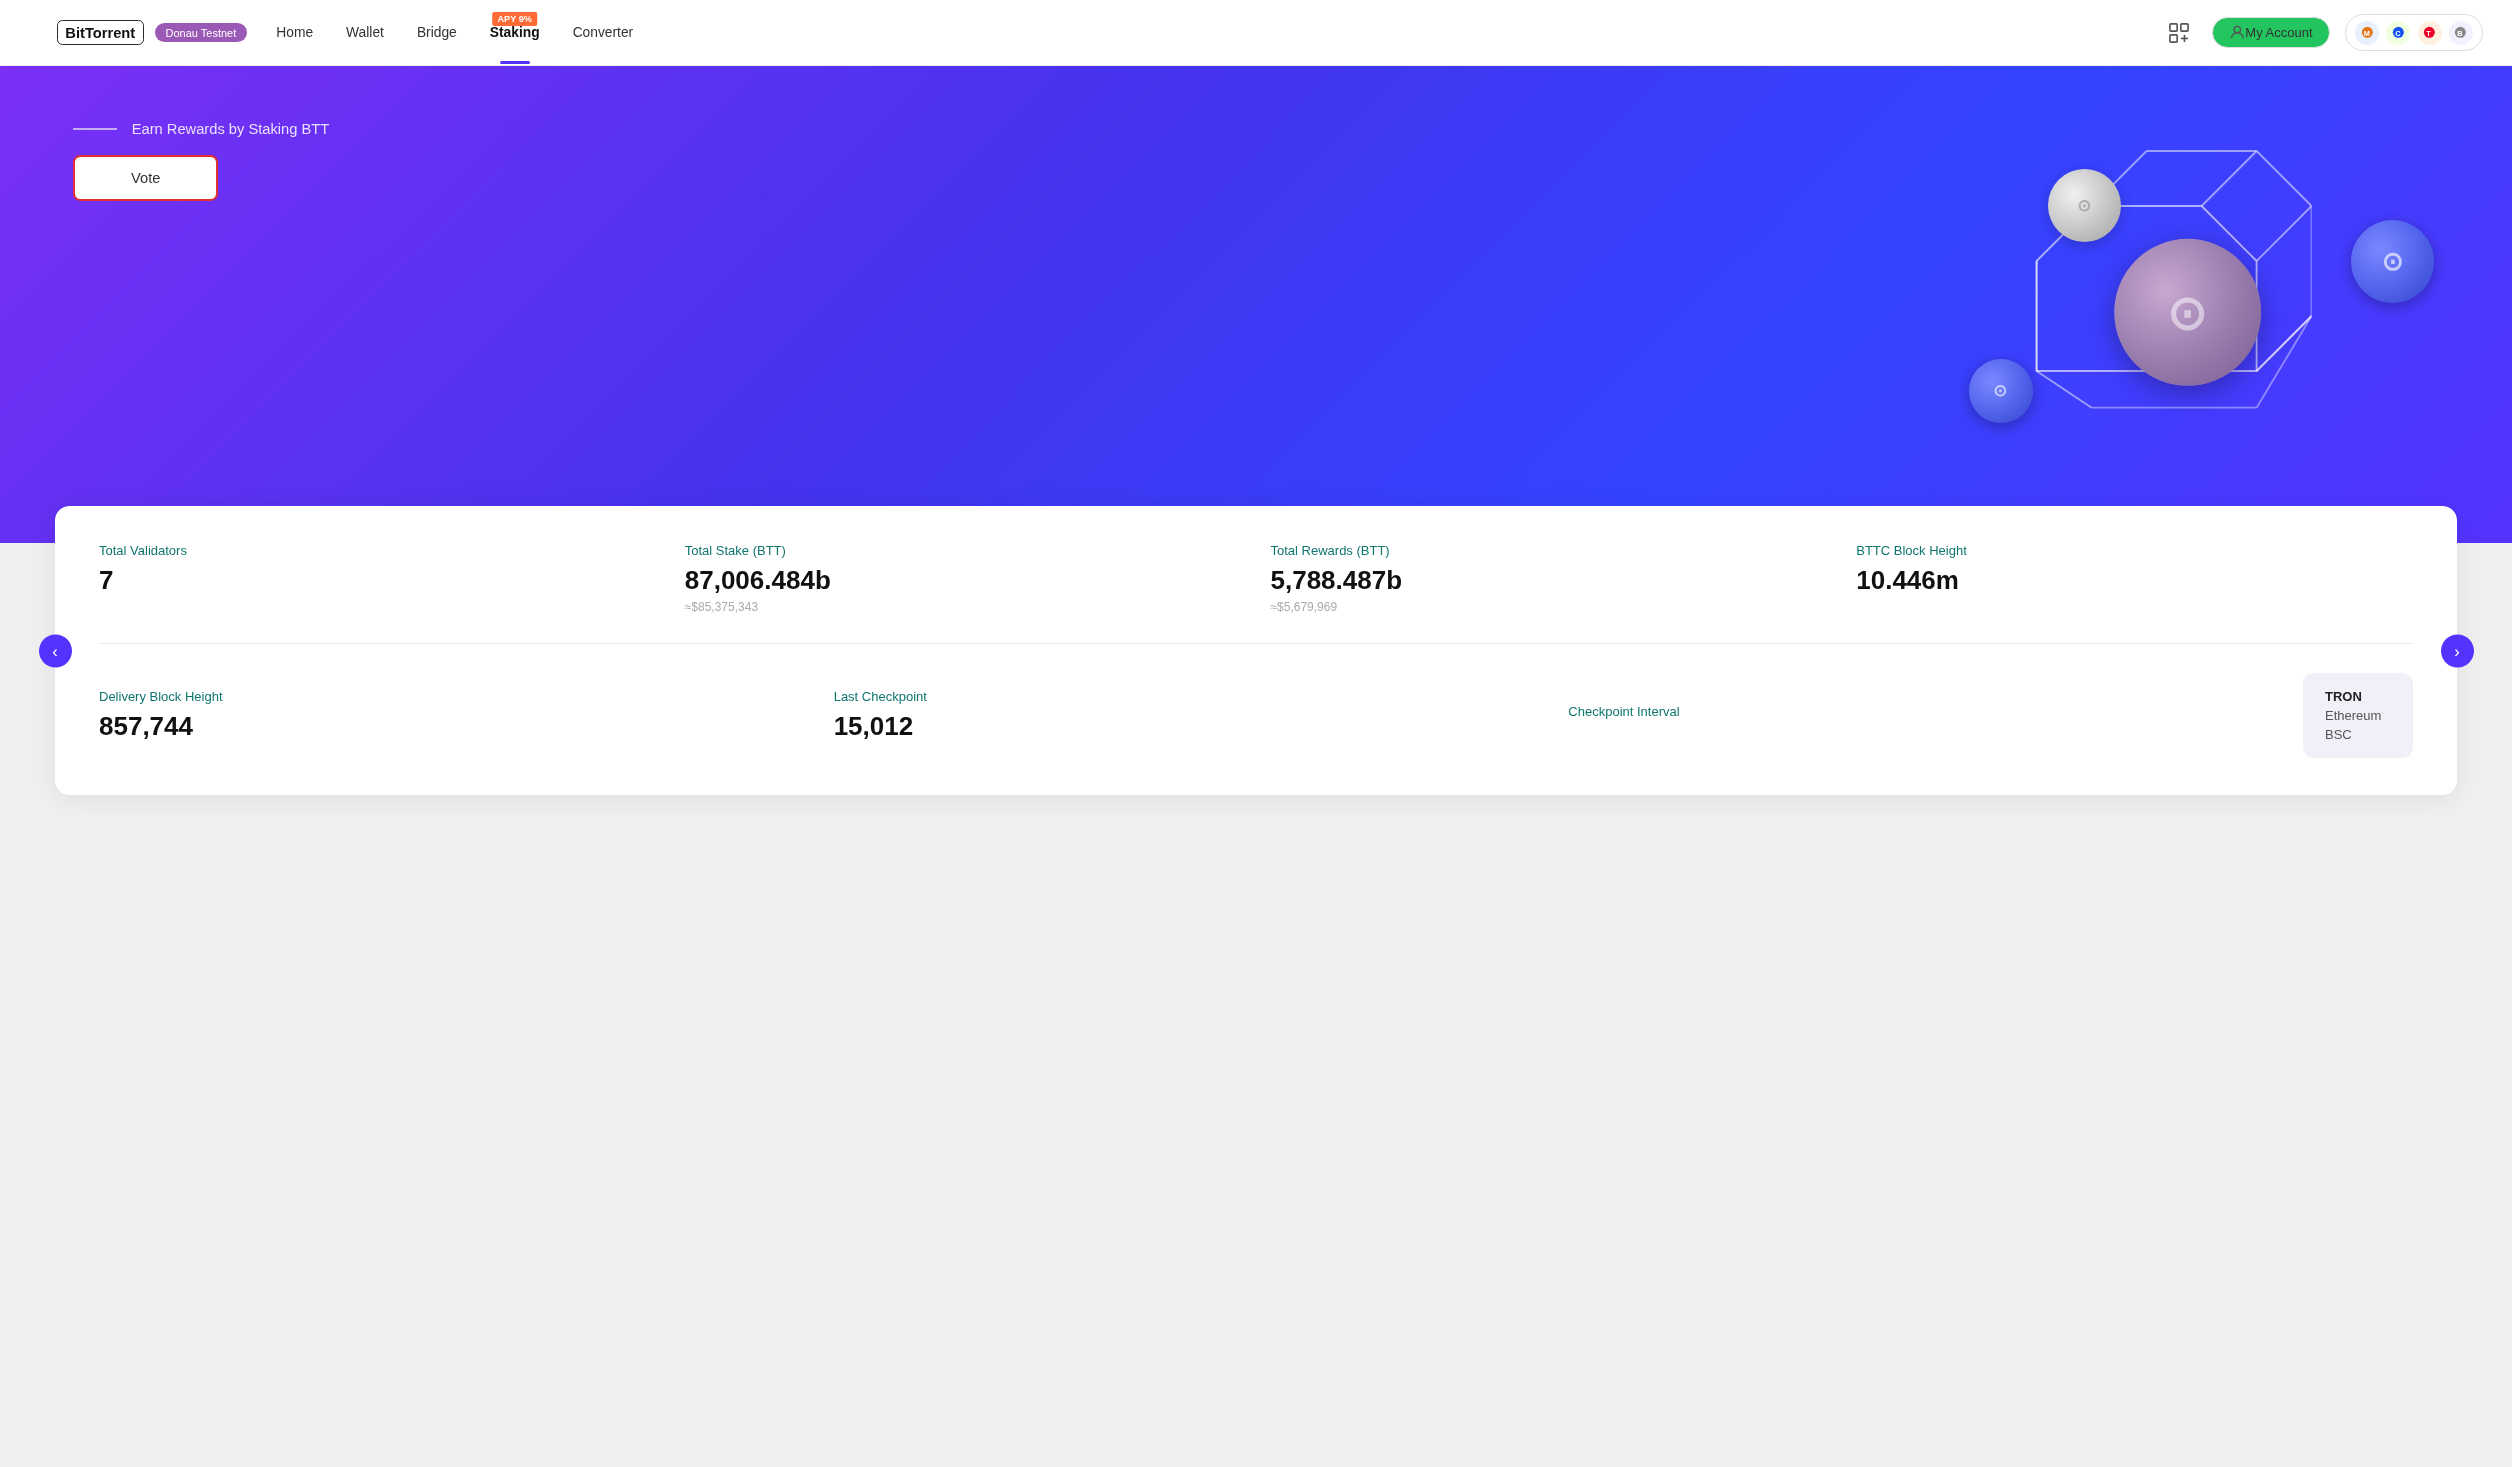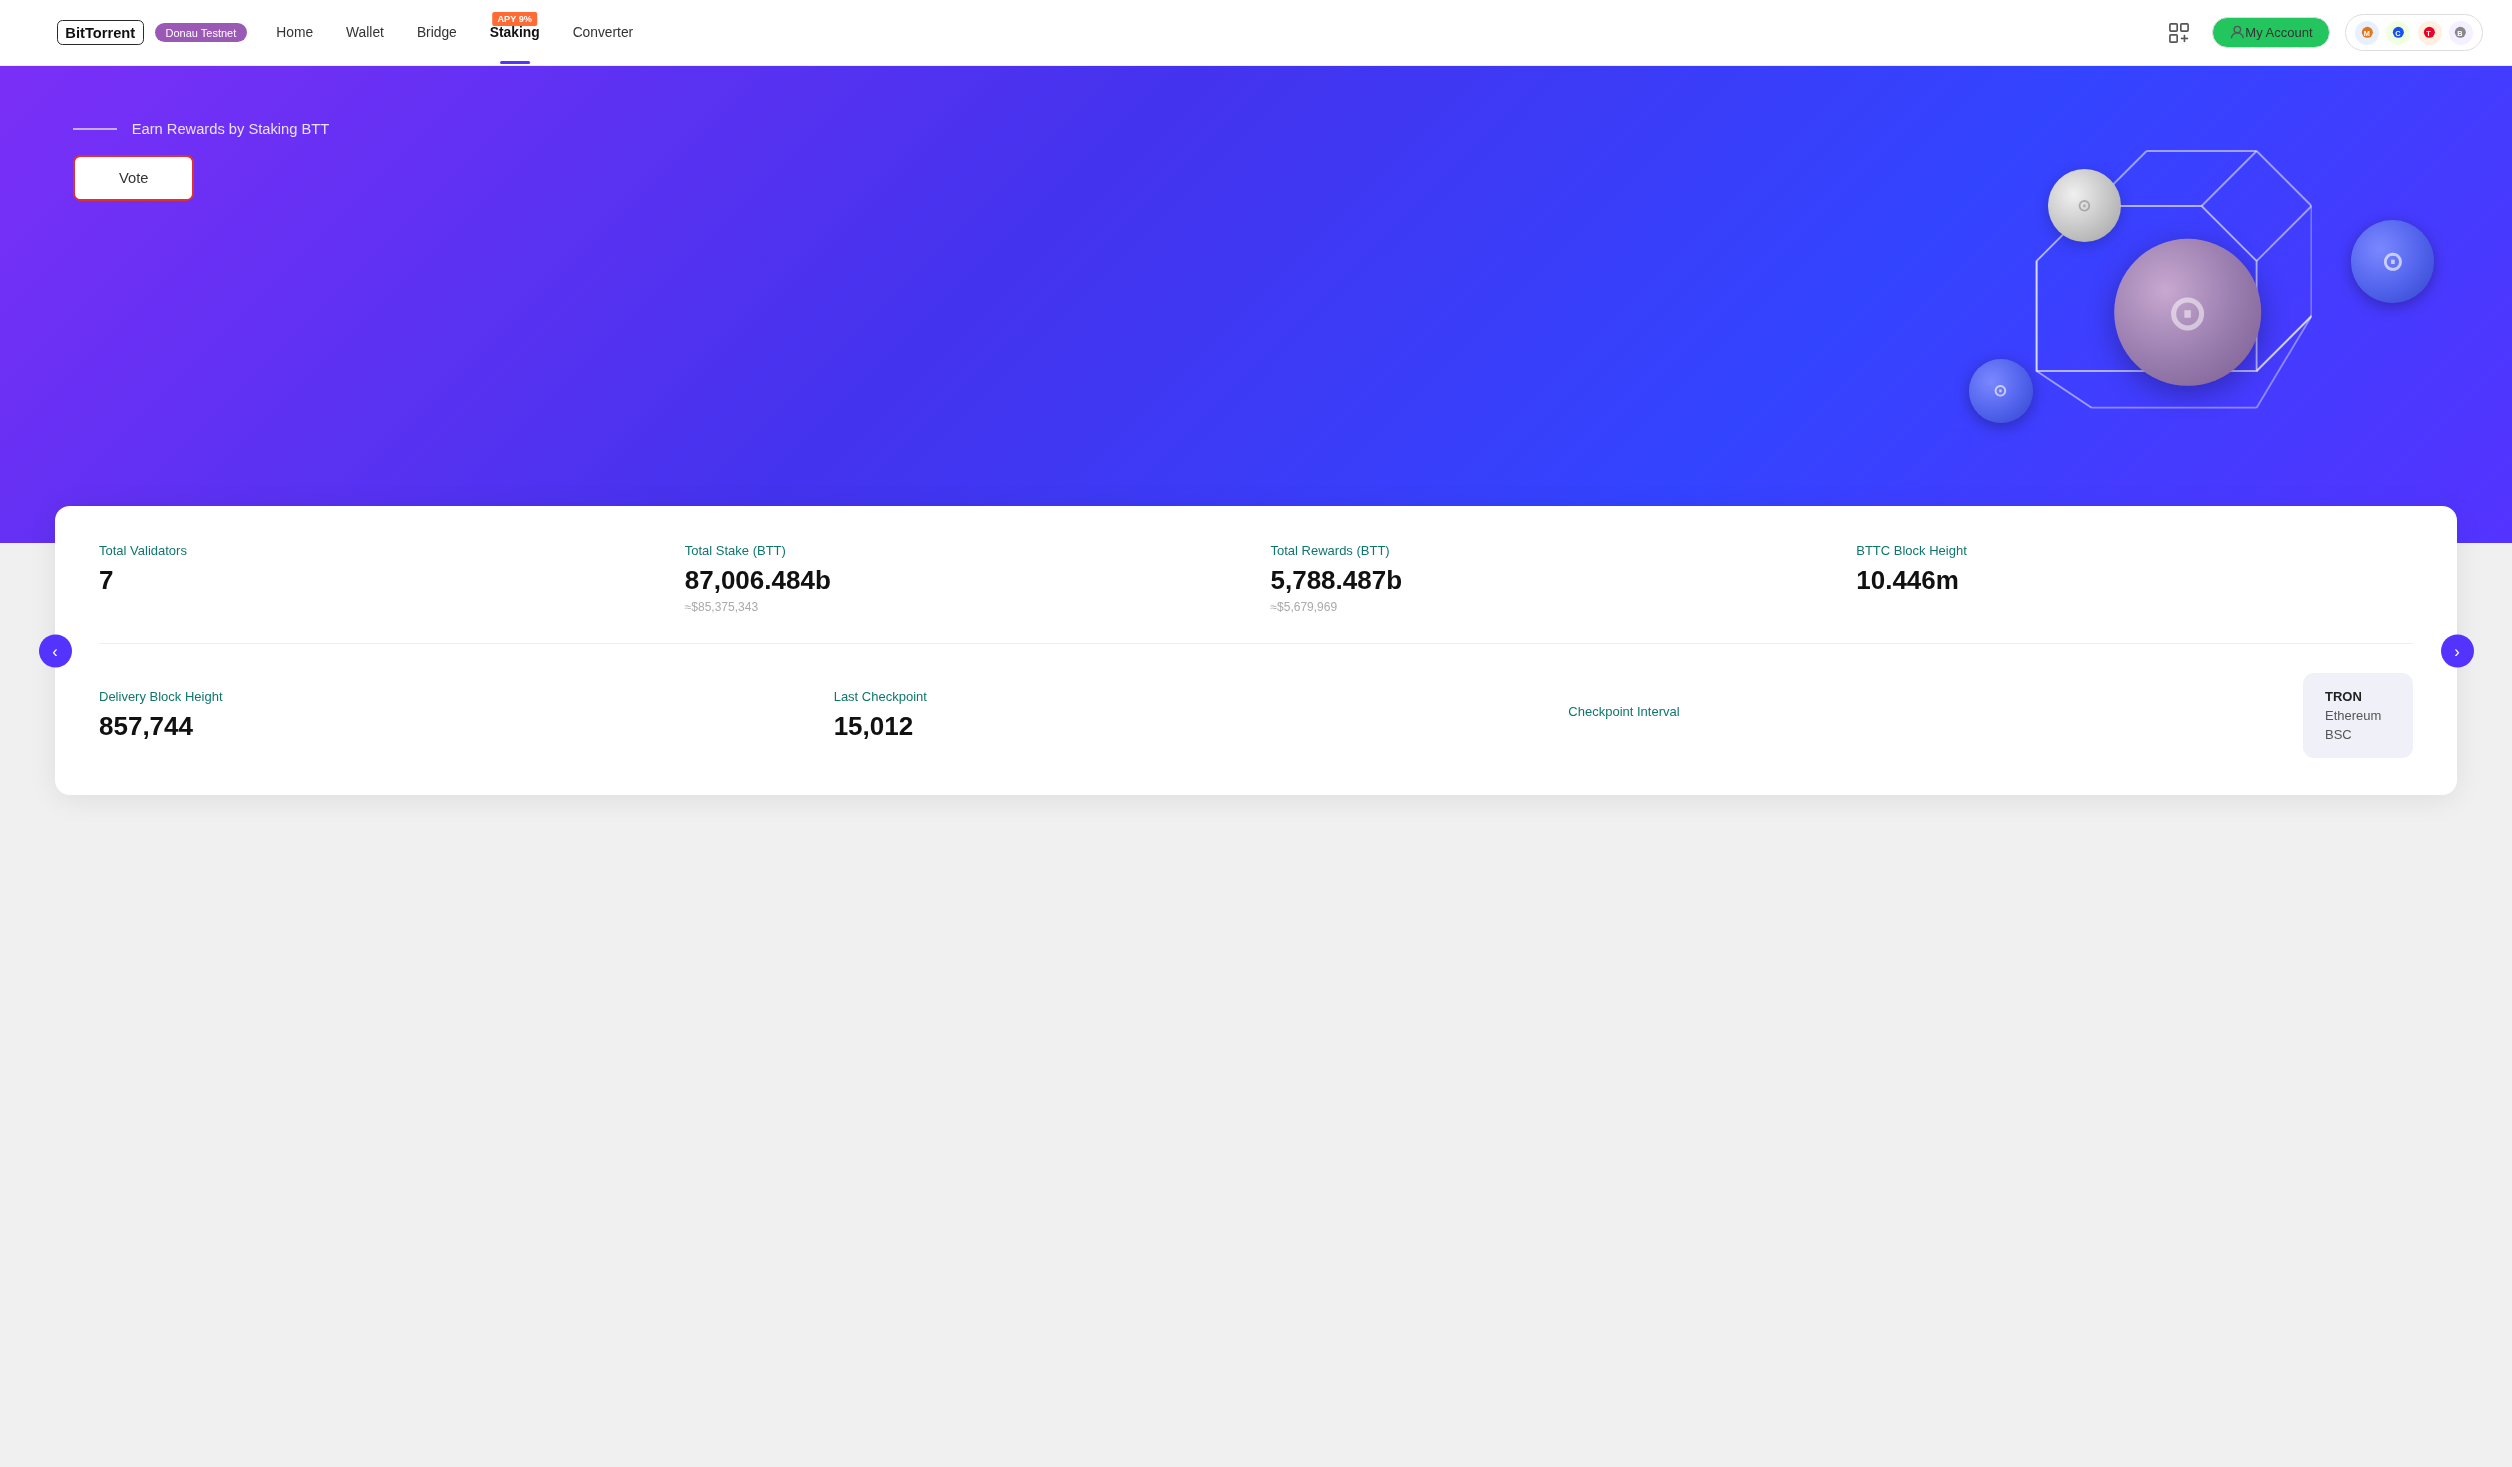--- a/index.html
+++ b/index.html
@@ -164,21 +164,21 @@
       font-weight: 900;
       color: #fff;
       line-height: 1.1;
       margin-bottom: 37px;
     }
     .vote-btn {
       background: #fff;
       color: #333;
       border: 2.8px solid #e03030;
       border-radius: 7.3px;
-      padding: 13px 44px;
+      padding: 13px 56px;
       font-size: 14.7px;
       font-weight: 500;
       cursor: pointer;
       display: inline-block;
     }
 
     
     .hero-graphic {
       position: absolute;
       right: 55px;

